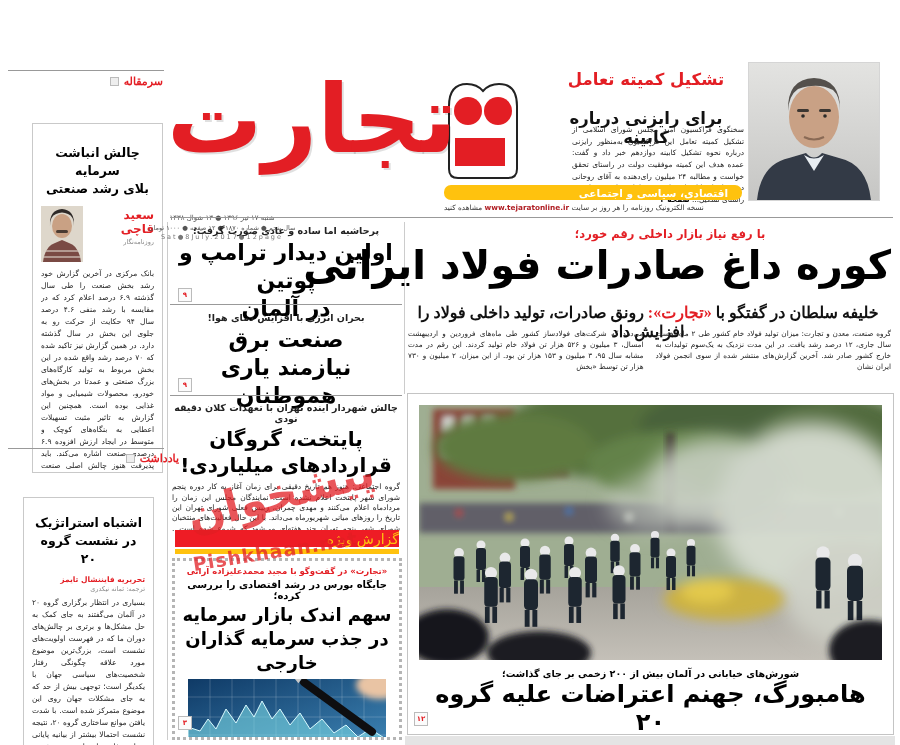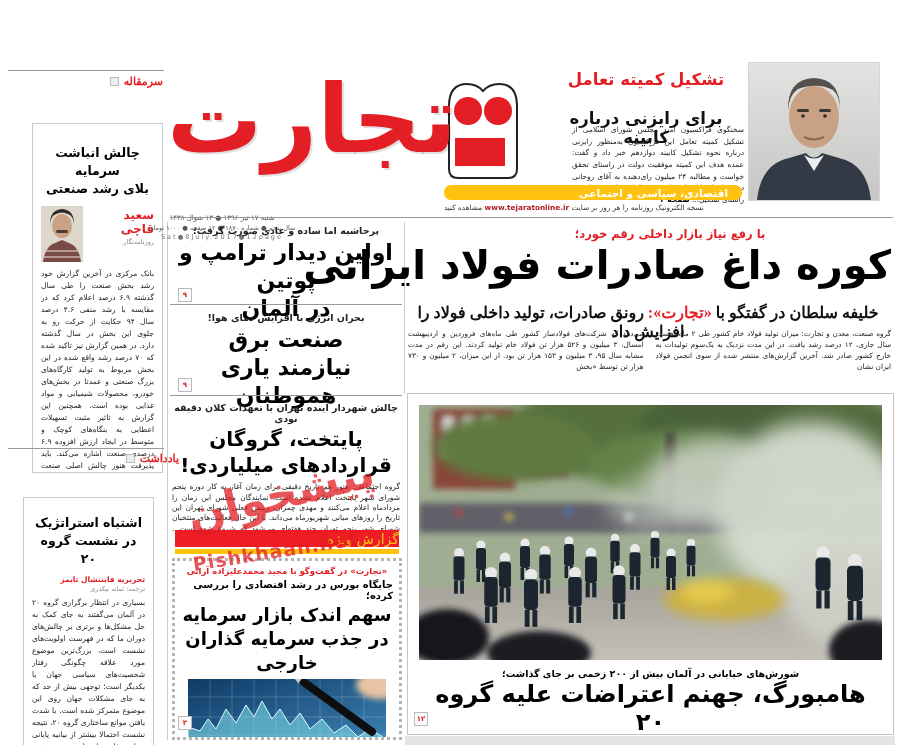--- a/index.html
+++ b/index.html
@@ -38,21 +38,21 @@
   
   .kicker-sm{font-size:9.5px;font-weight:bold;color:#222;}
   .mid-h{font-size:22px;font-weight:bold;line-height:1.28;color:#000;margin-top:3px;}
   .mid-h.smaller{font-size:20px;}
   .mid-body{font-size:7.5px;line-height:1.38;color:var(--body_grey);text-align:justify;margin-top:4px;}
   .banner{background:var(--banner_red);color:var(--accent_yellow);font-weight:normal;font-size:14px;
     display:flex;align-items:center;justify-content:flex-start;}
   .stripe{background:var(--accent_yellow);}
   .dotted-box{border:3px dotted #b5b5b5;background:#fff;padding:5px 6px;text-align:center;overflow:hidden;}
   .sp-red{font-size:8.5px;font-weight:bold;color:var(--brand_red);}
-  .sp-bold{font-size:10px;font-weight:bold;margin-top:3px;color:#000;text-align:right;}
+  .sp-bold{font-size:10px;font-weight:bold;margin-top:3px;color:#000;}
   .sp-h{font-size:18px;font-weight:bold;line-height:1.32;margin-top:2px;color:#000;}
   .wm{position:absolute;color:rgba(225,30,35,.75);font-weight:bold;pointer-events:none;z-index:6;}
 
   
   .logo-wrap{display:flex;align-items:center;justify-content:center;}
   .logo-text{font-size:95px;font-weight:bold;color:var(--brand_red);line-height:1;
     text-shadow:2px 2px 0 rgba(0,0,0,.12);}
   .dateblock{text-align:center;line-height:1.5;}
   .dateblock .fa1{font-size:7px;color:#555;}
   .dateblock .fa2{font-size:6.5px;color:#555;}

